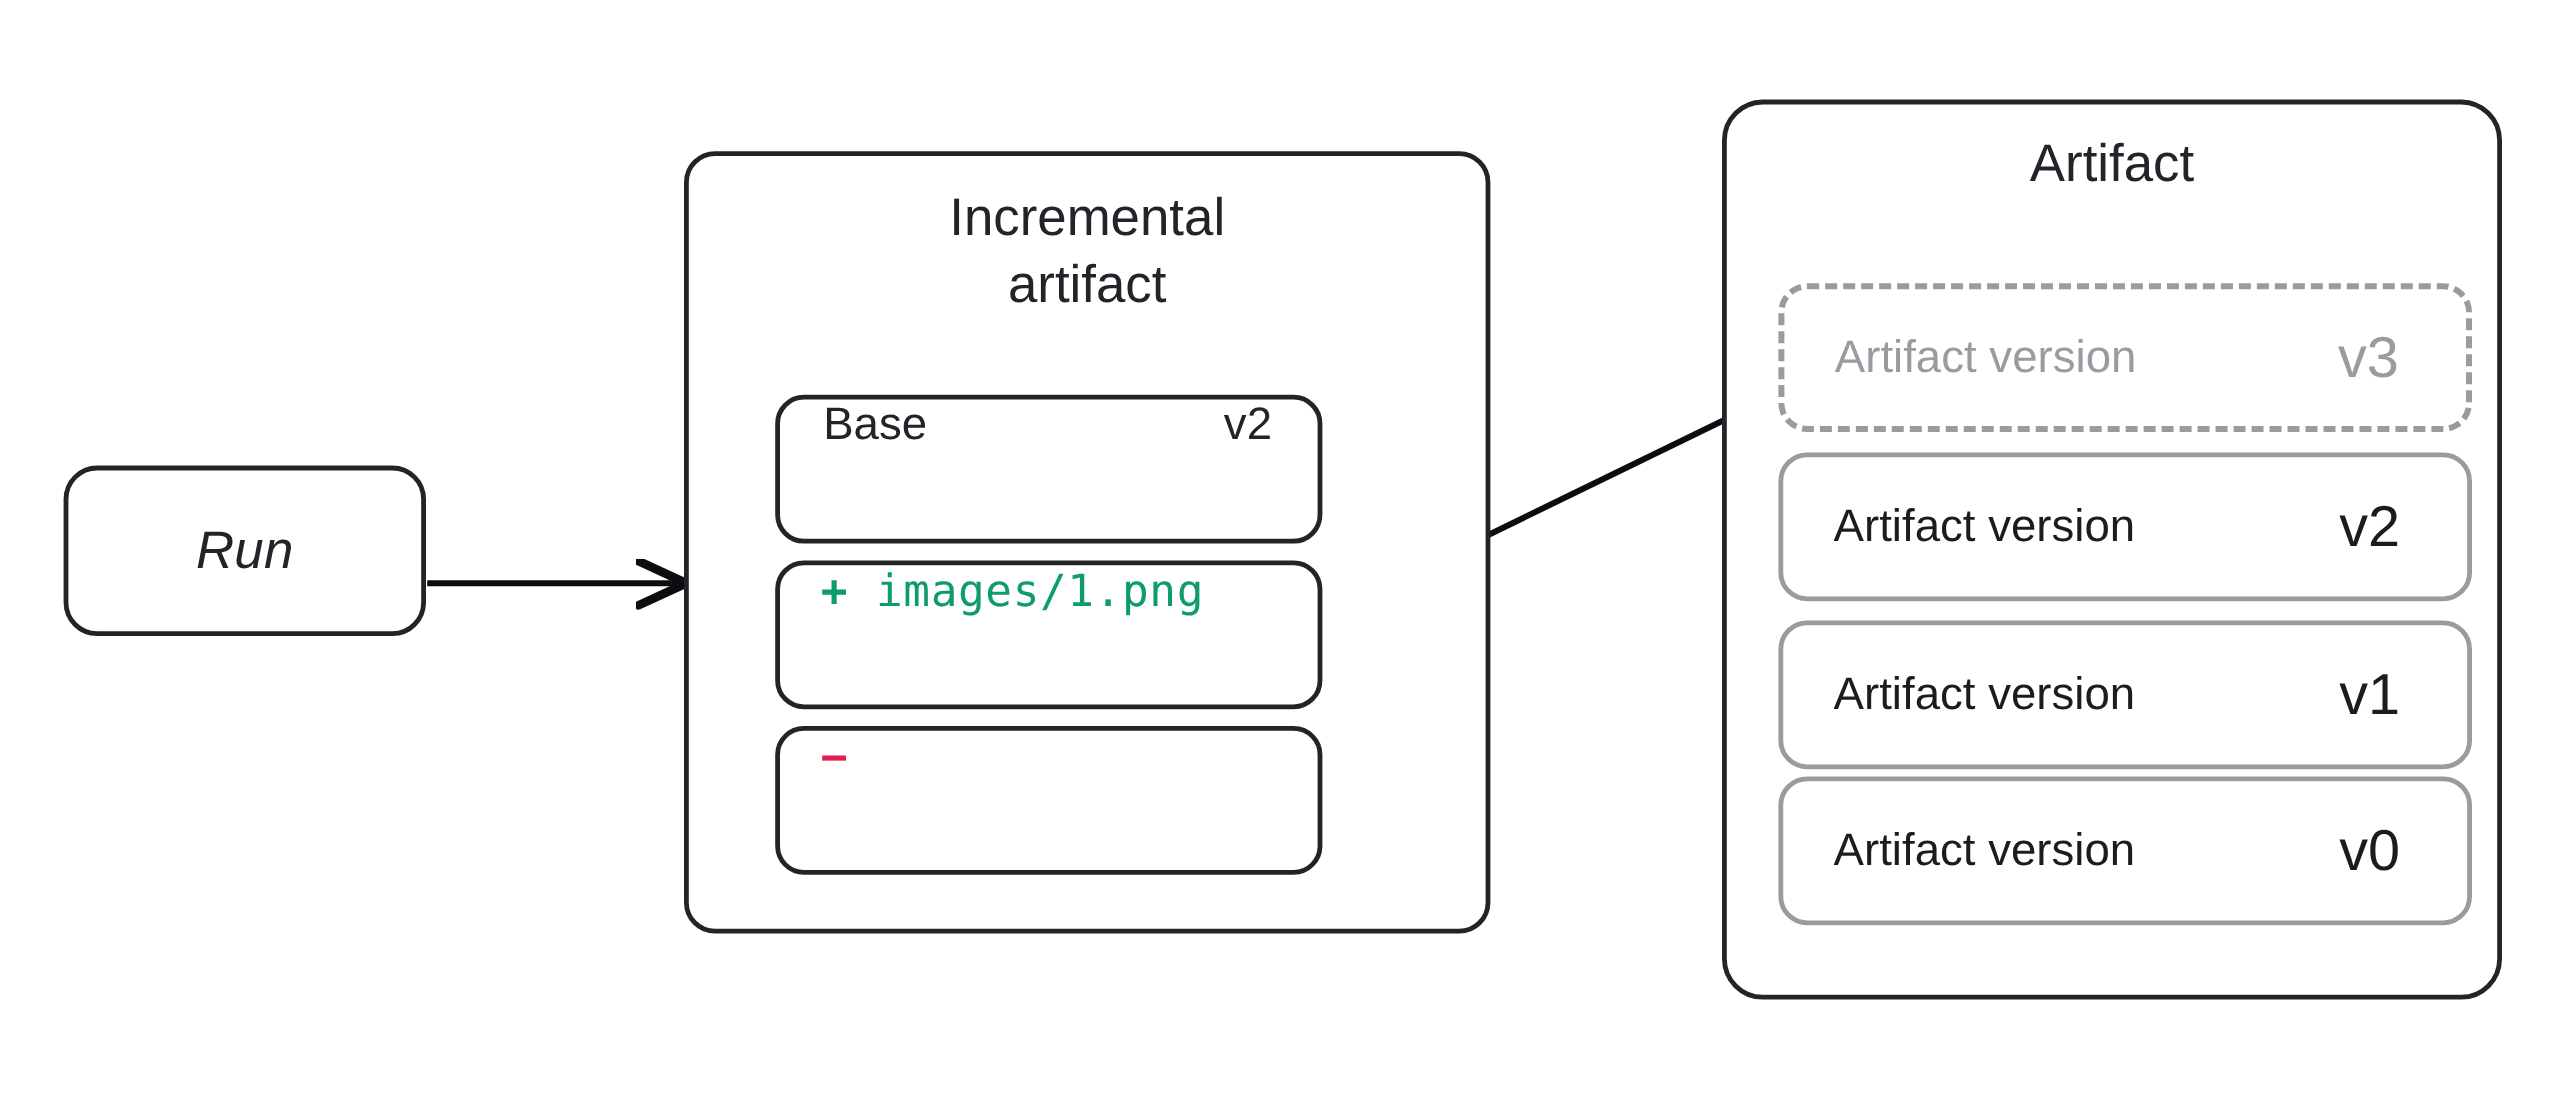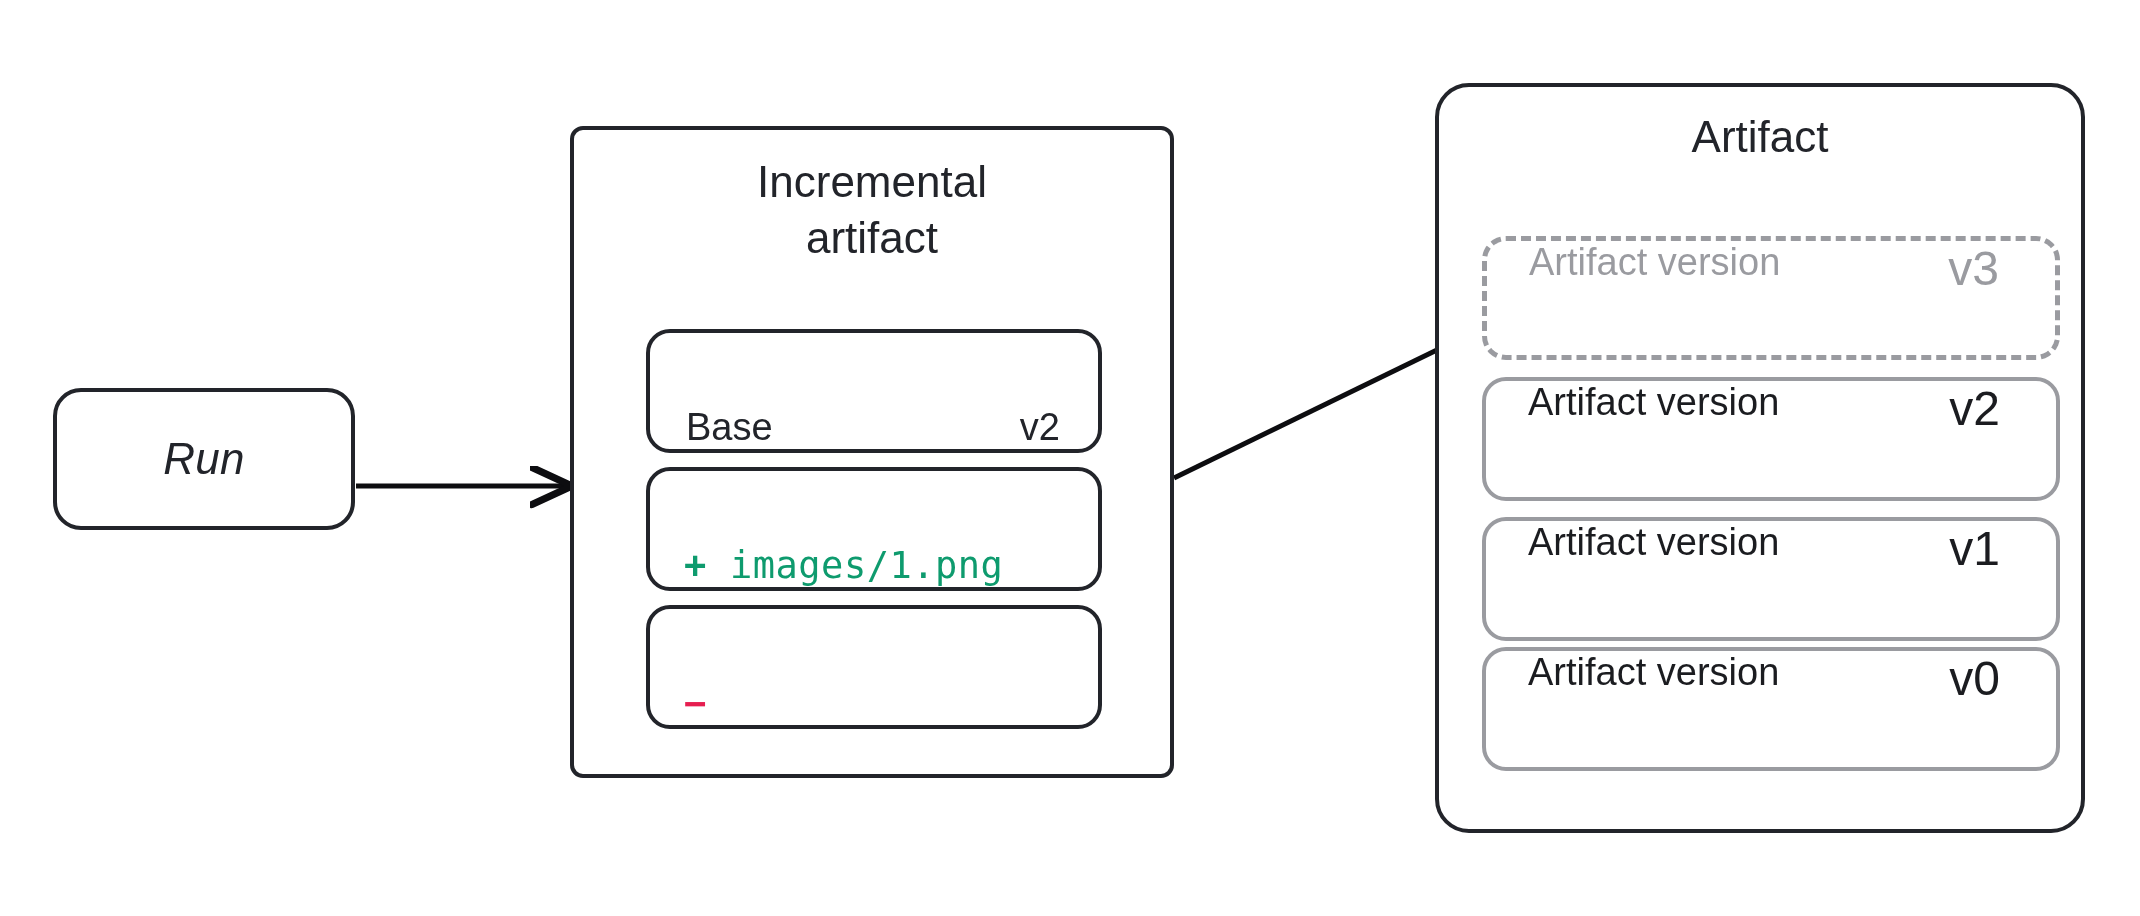--- a/index.html
+++ b/index.html
@@ -43,23 +43,23 @@
   #run-node .node-label {
     font-size: 44px;
     color: #22242a;
     letter-spacing: 0.2px;
   }
 
   
   #incremental-node {
     left: 570px;
     top: 126px;
-    width: 604px;
+    width: 672px;
     height: 652px;
-    border-radius: 13px;
+    border-radius: 26px;
     display: block;
     padding: 0;
   }
   #incremental-title {
     position: absolute;
     left: 0;
     top: 24px;
     width: 100%;
     text-align: center;
     font-size: 44px;
@@ -71,21 +71,21 @@
   .inc-row {
     position: absolute;
     left: 72px;
     width: 456px;
     height: 124px;
     box-sizing: border-box;
     background: #ffffff;
     border: 4px solid #22242a;
     border-radius: 24px;
     display: flex;
-    align-items: flex-end;
+    align-items: flex-start;
   }
   #inc-row-base { top: 199px; }
   #inc-row-add  { top: 337px; }
   #inc-row-del  { top: 475px; }
 
   .inc-row .row-name {
     font-size: 38px;
     color: #22242a;
     margin-left: 36px;
   }
@@ -137,21 +137,21 @@
   .ver-row {
     position: absolute;
     left: 43px;
     width: 578px;
     height: 124px;
     box-sizing: border-box;
     background: #ffffff;
     border: 4px solid #9a9ba0;
     border-radius: 24px;
     display: flex;
-    align-items: flex-start;
+    align-items: center;
   }
   .ver-row.pending {
     border-style: dashed;
     border-width: 5px;
     border-color: #9a9ba0;
   }
   .ver-row .ver-name {
     font-size: 38px;
     color: #1b1c20;
     margin-left: 42px;

